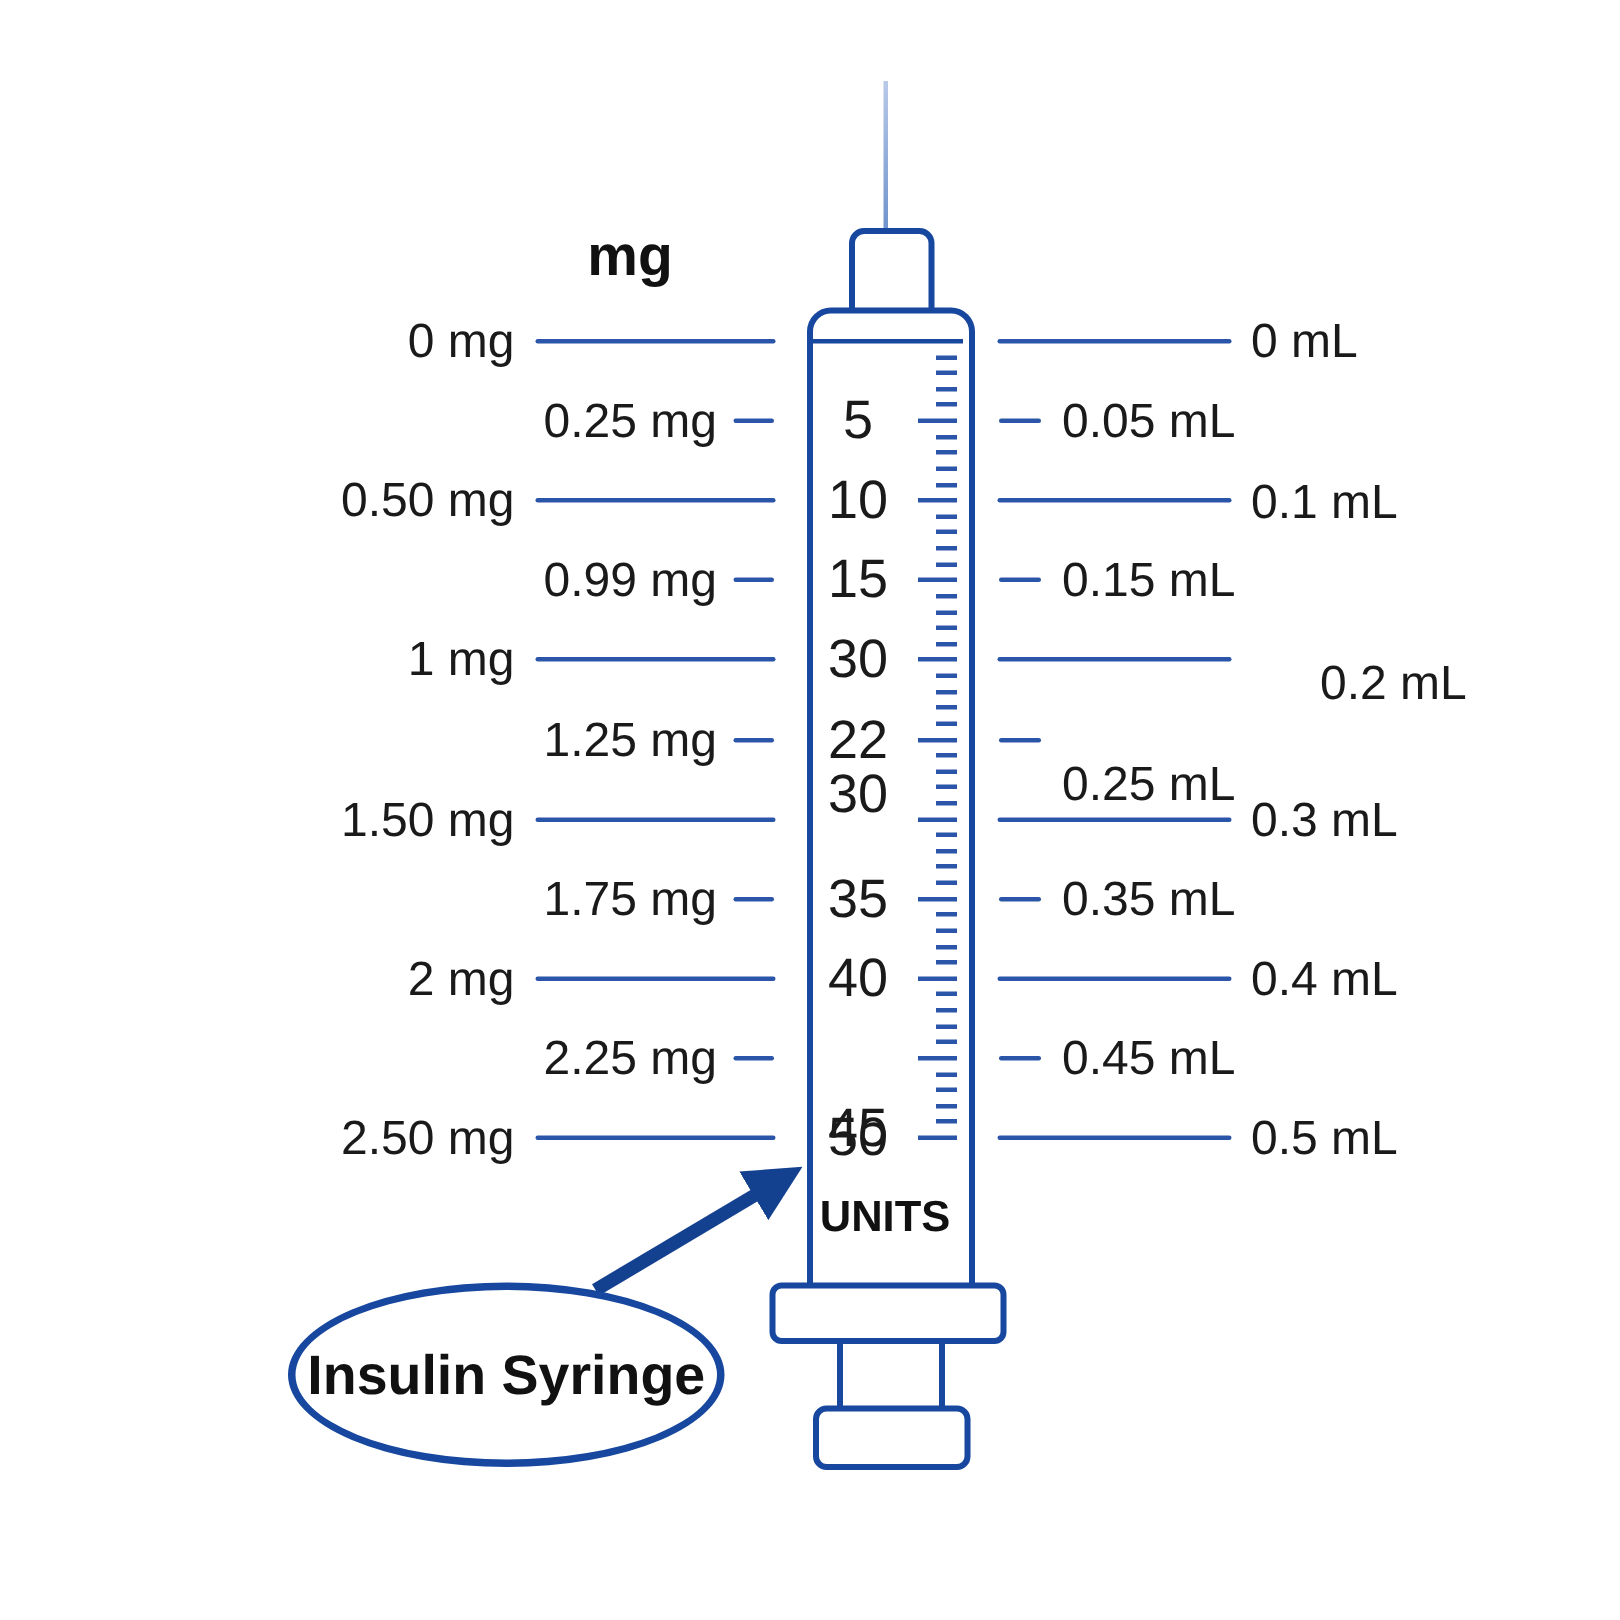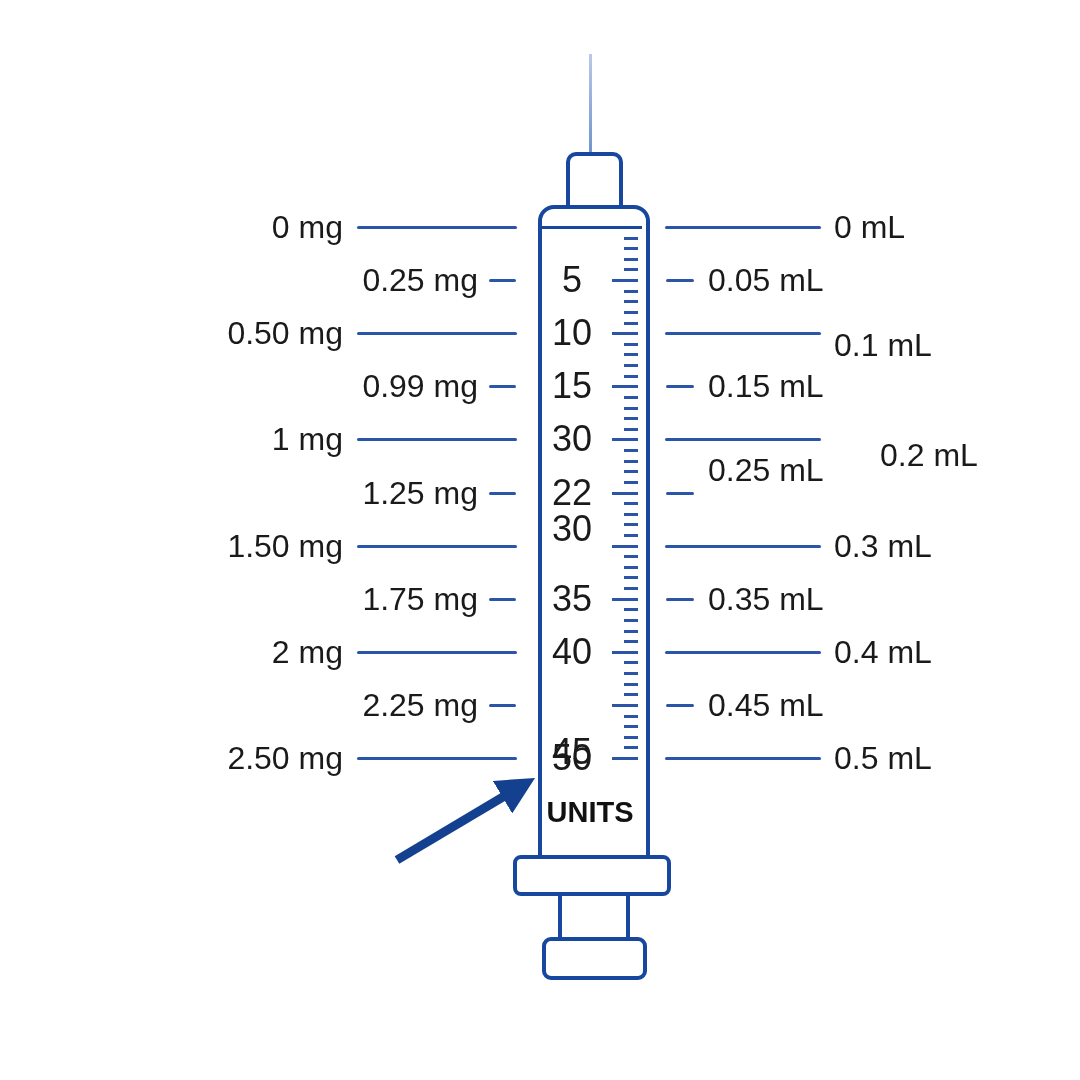--- a/index.html
+++ b/index.html
@@ -48,63 +48,67 @@
     box-sizing:border-box;
   }
   .callout-text{font-size:37px;font-weight:bold;color:#111;white-space:nowrap;}
   .arrow-svg{position:absolute;left:380px;top:760px;width:170px;height:110px;z-index:5;}
 </style>
 </head>
 <body>
 
 <div class="stage">
 
+  <div class="col-header mg">mg</div>
 
   <div class="needle"></div>
   <div class="hub"></div>
   <div class="barrel"></div>
   <div class="zero-line"></div>
   <div class="units-label">UNITS</div>
   <div class="flange"></div>
   <div class="shaft"></div>
   <div class="plunger-end"></div>
 
   <svg class="arrow-svg" viewBox="0 0 170 110">
     <defs>
       <marker id="ah" markerWidth="4.2" markerHeight="4.2" refX="2.0" refY="2.1" orient="auto" markerUnits="strokeWidth">
         <path d="M0,0 L4.2,2.1 L0,4.2 z" fill="#14418f"></path>
       </marker>
     </defs>
     <line x1="17" y1="100" x2="138" y2="28" stroke="#14418f" stroke-width="9" marker-end="url(#ah)"></line>
   </svg>
+  <div class="callout-ellipse">
+    <span class="callout-text">Insulin Syringe</span>
+  </div>
 
 <div class="scale-label" style="top: 227px; right: 737px;">0 mg</div>
     <div class="hline" style="top: 226px; left: 357px; width: 160px;"></div>
     <div class="hline" style="top: 226px; left: 665px; width: 156px;"></div>
     <div class="scale-label" style="top: 227px; left: 834px;">0 mL</div>
     <div class="scale-label" style="top: 280.1px; right: 602px;">0.25 mg</div>
     <div class="hline" style="top: 279.1px; left: 489px; width: 27px;"></div>
     <div class="hline" style="top: 279.1px; left: 666px; width: 28px;"></div>
     <div class="scale-label" style="top: 280.1px; left: 708px;">0.05 mL</div>
     <div class="scale-label" style="top: 333.2px; right: 737px;">0.50 mg</div>
     <div class="hline" style="top: 332.2px; left: 357px; width: 160px;"></div>
     <div class="hline" style="top: 332.2px; left: 665px; width: 156px;"></div>
-    <div class="scale-label" style="top: 345px; left: 834px;">0.1 mL</div>
+    <div class="scale-label" style="top: 334px; left: 834px;">0.1 mL</div>
     <div class="scale-label" style="top: 386.3px; right: 602px;">0.99 mg</div>
     <div class="hline" style="top: 385.3px; left: 489px; width: 27px;"></div>
     <div class="hline" style="top: 385.3px; left: 666px; width: 28px;"></div>
     <div class="scale-label" style="top: 386.3px; left: 708px;">0.15 mL</div>
     <div class="scale-label" style="top: 439.4px; right: 737px;">1 mg</div>
     <div class="hline" style="top: 438.4px; left: 357px; width: 160px;"></div>
     <div class="hline" style="top: 438.4px; left: 665px; width: 156px;"></div>
     <div class="scale-label" style="top: 439.4px; left: 880px; margin-top: 16px;">0.2 mL</div>
     <div class="scale-label" style="top: 492.5px; right: 602px;">1.25 mg</div>
     <div class="hline" style="top: 491.5px; left: 489px; width: 27px;"></div>
     <div class="hline" style="top: 491.5px; left: 666px; width: 28px;"></div>
-    <div class="scale-label" style="top: 470px; left: 708px; text-align: center;">0.25 mL</div>
+    <div class="scale-label" style="top: 522px; left: 708px; text-align: center;">0.25 mL</div>
     <div class="scale-label" style="top: 545.6px; right: 737px;">1.50 mg</div>
     <div class="hline" style="top: 544.6px; left: 357px; width: 160px;"></div>
     <div class="hline" style="top: 544.6px; left: 665px; width: 156px;"></div>
     <div class="scale-label" style="top: 545.6px; left: 834px;">0.3 mL</div>
     <div class="scale-label" style="top: 598.7px; right: 602px;">1.75 mg</div>
     <div class="hline" style="top: 597.7px; left: 489px; width: 27px;"></div>
     <div class="hline" style="top: 597.7px; left: 666px; width: 28px;"></div>
     <div class="scale-label" style="top: 598.7px; left: 708px;">0.35 mL</div>
     <div class="scale-label" style="top: 651.8px; right: 737px;">2 mg</div>
     <div class="hline" style="top: 650.8px; left: 357px; width: 160px;"></div>

